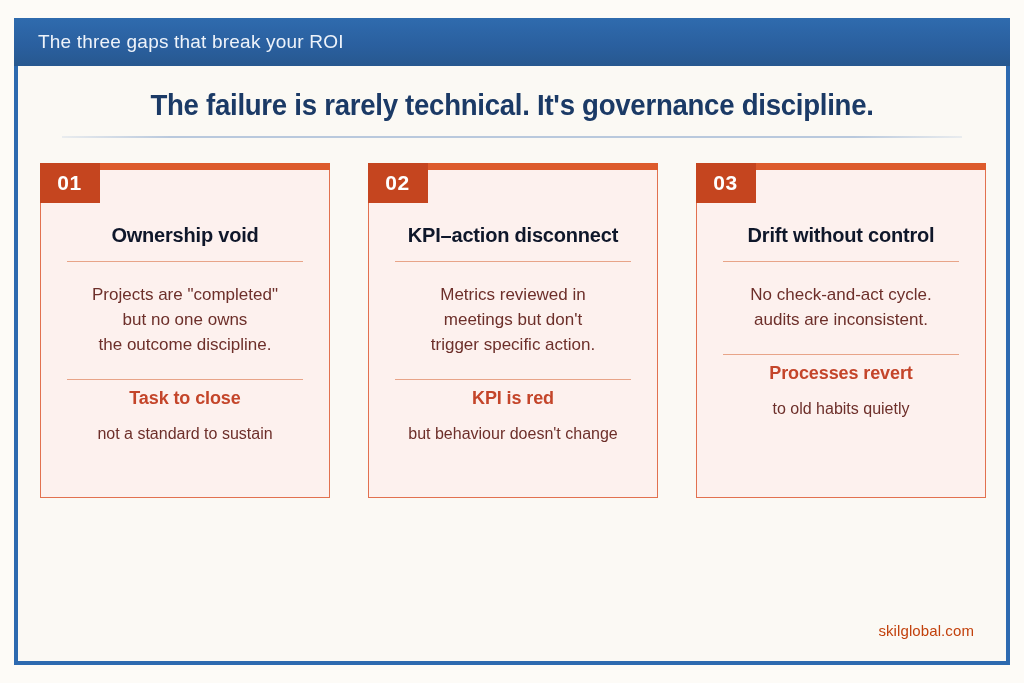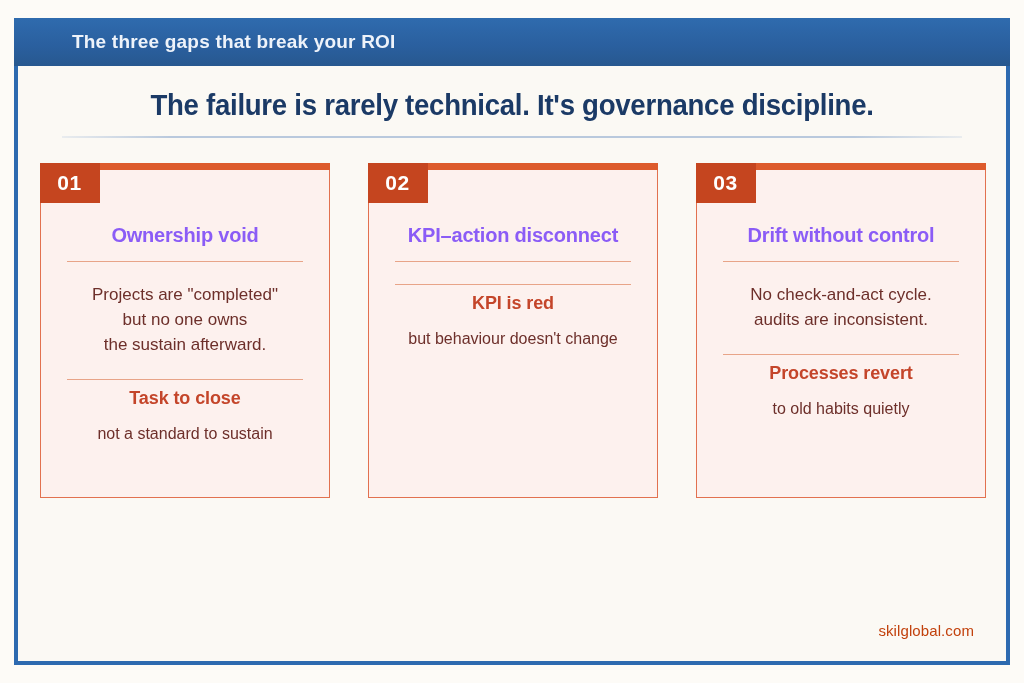--- a/index.html
+++ b/index.html
@@ -45,25 +45,24 @@
     height: 48px;
     box-sizing: border-box;
     background: linear-gradient(180deg, #2f6bae 0%, #2a5f9e 60%, #27588f 100%);
     display: flex;
     align-items: center;
     overflow: hidden;
   }
   .header-title {
     color: #eef3fa;
     font-size: 19px;
-    font-weight: 700;
+    font-weight: 400;
     letter-spacing: 0.2px;
-    padding-left: 12px;
+    padding-left: 24px;
     white-space: nowrap;
-    margin-left: 46px;
   }
 
   
   .content {
     position: absolute;
     left: 18px;
     top: 66px;
     width: 988px;
     height: 595px;
   }
@@ -134,21 +133,21 @@
     font-weight: bold;
     display: flex;
     align-items: center;
     justify-content: center;
     letter-spacing: 0.5px;
   }
 
   .card-title {
     margin-top: 54px;
     text-align: center;
-    color: #8b5cf6;
+    color: #0f172a;
     font-size: 20px;
     font-weight: bold;
     letter-spacing: -0.2px;
     white-space: nowrap;
   }
 
   .card-rule {
     margin: 14px auto 0 auto;
     width: 236px;
     height: 1px;
@@ -214,32 +213,37 @@
     <div class="cards">
 
       <div class="card">
         <div class="card-topbar"></div>
         <div class="card-badge">01</div>
         <div class="card-title">Ownership void</div>
         <div class="card-rule"></div>
         <div class="card-body">
           <div>Projects are "completed"</div>
           <div>but no one owns</div>
-          <div>the sustain afterward.</div>
+          <div>the outcome discipline.</div>
         </div>
         <div class="card-rule2"></div>
         <div class="card-highlight">Task to close</div>
         <div class="card-sub">not a standard to sustain</div>
       </div>
 
       <div class="card">
         <div class="card-topbar"></div>
         <div class="card-badge">02</div>
         <div class="card-title">KPI–action disconnect</div>
         <div class="card-rule"></div>
+        <div class="card-body">
+          <div>Metrics reviewed in</div>
+          <div>meetings but don't</div>
+          <div>trigger specific action.</div>
+        </div>
         <div class="card-rule2"></div>
         <div class="card-highlight">KPI is red</div>
         <div class="card-sub">but behaviour doesn't change</div>
       </div>
 
       <div class="card">
         <div class="card-topbar"></div>
         <div class="card-badge">03</div>
         <div class="card-title">Drift without control</div>
         <div class="card-rule"></div>

